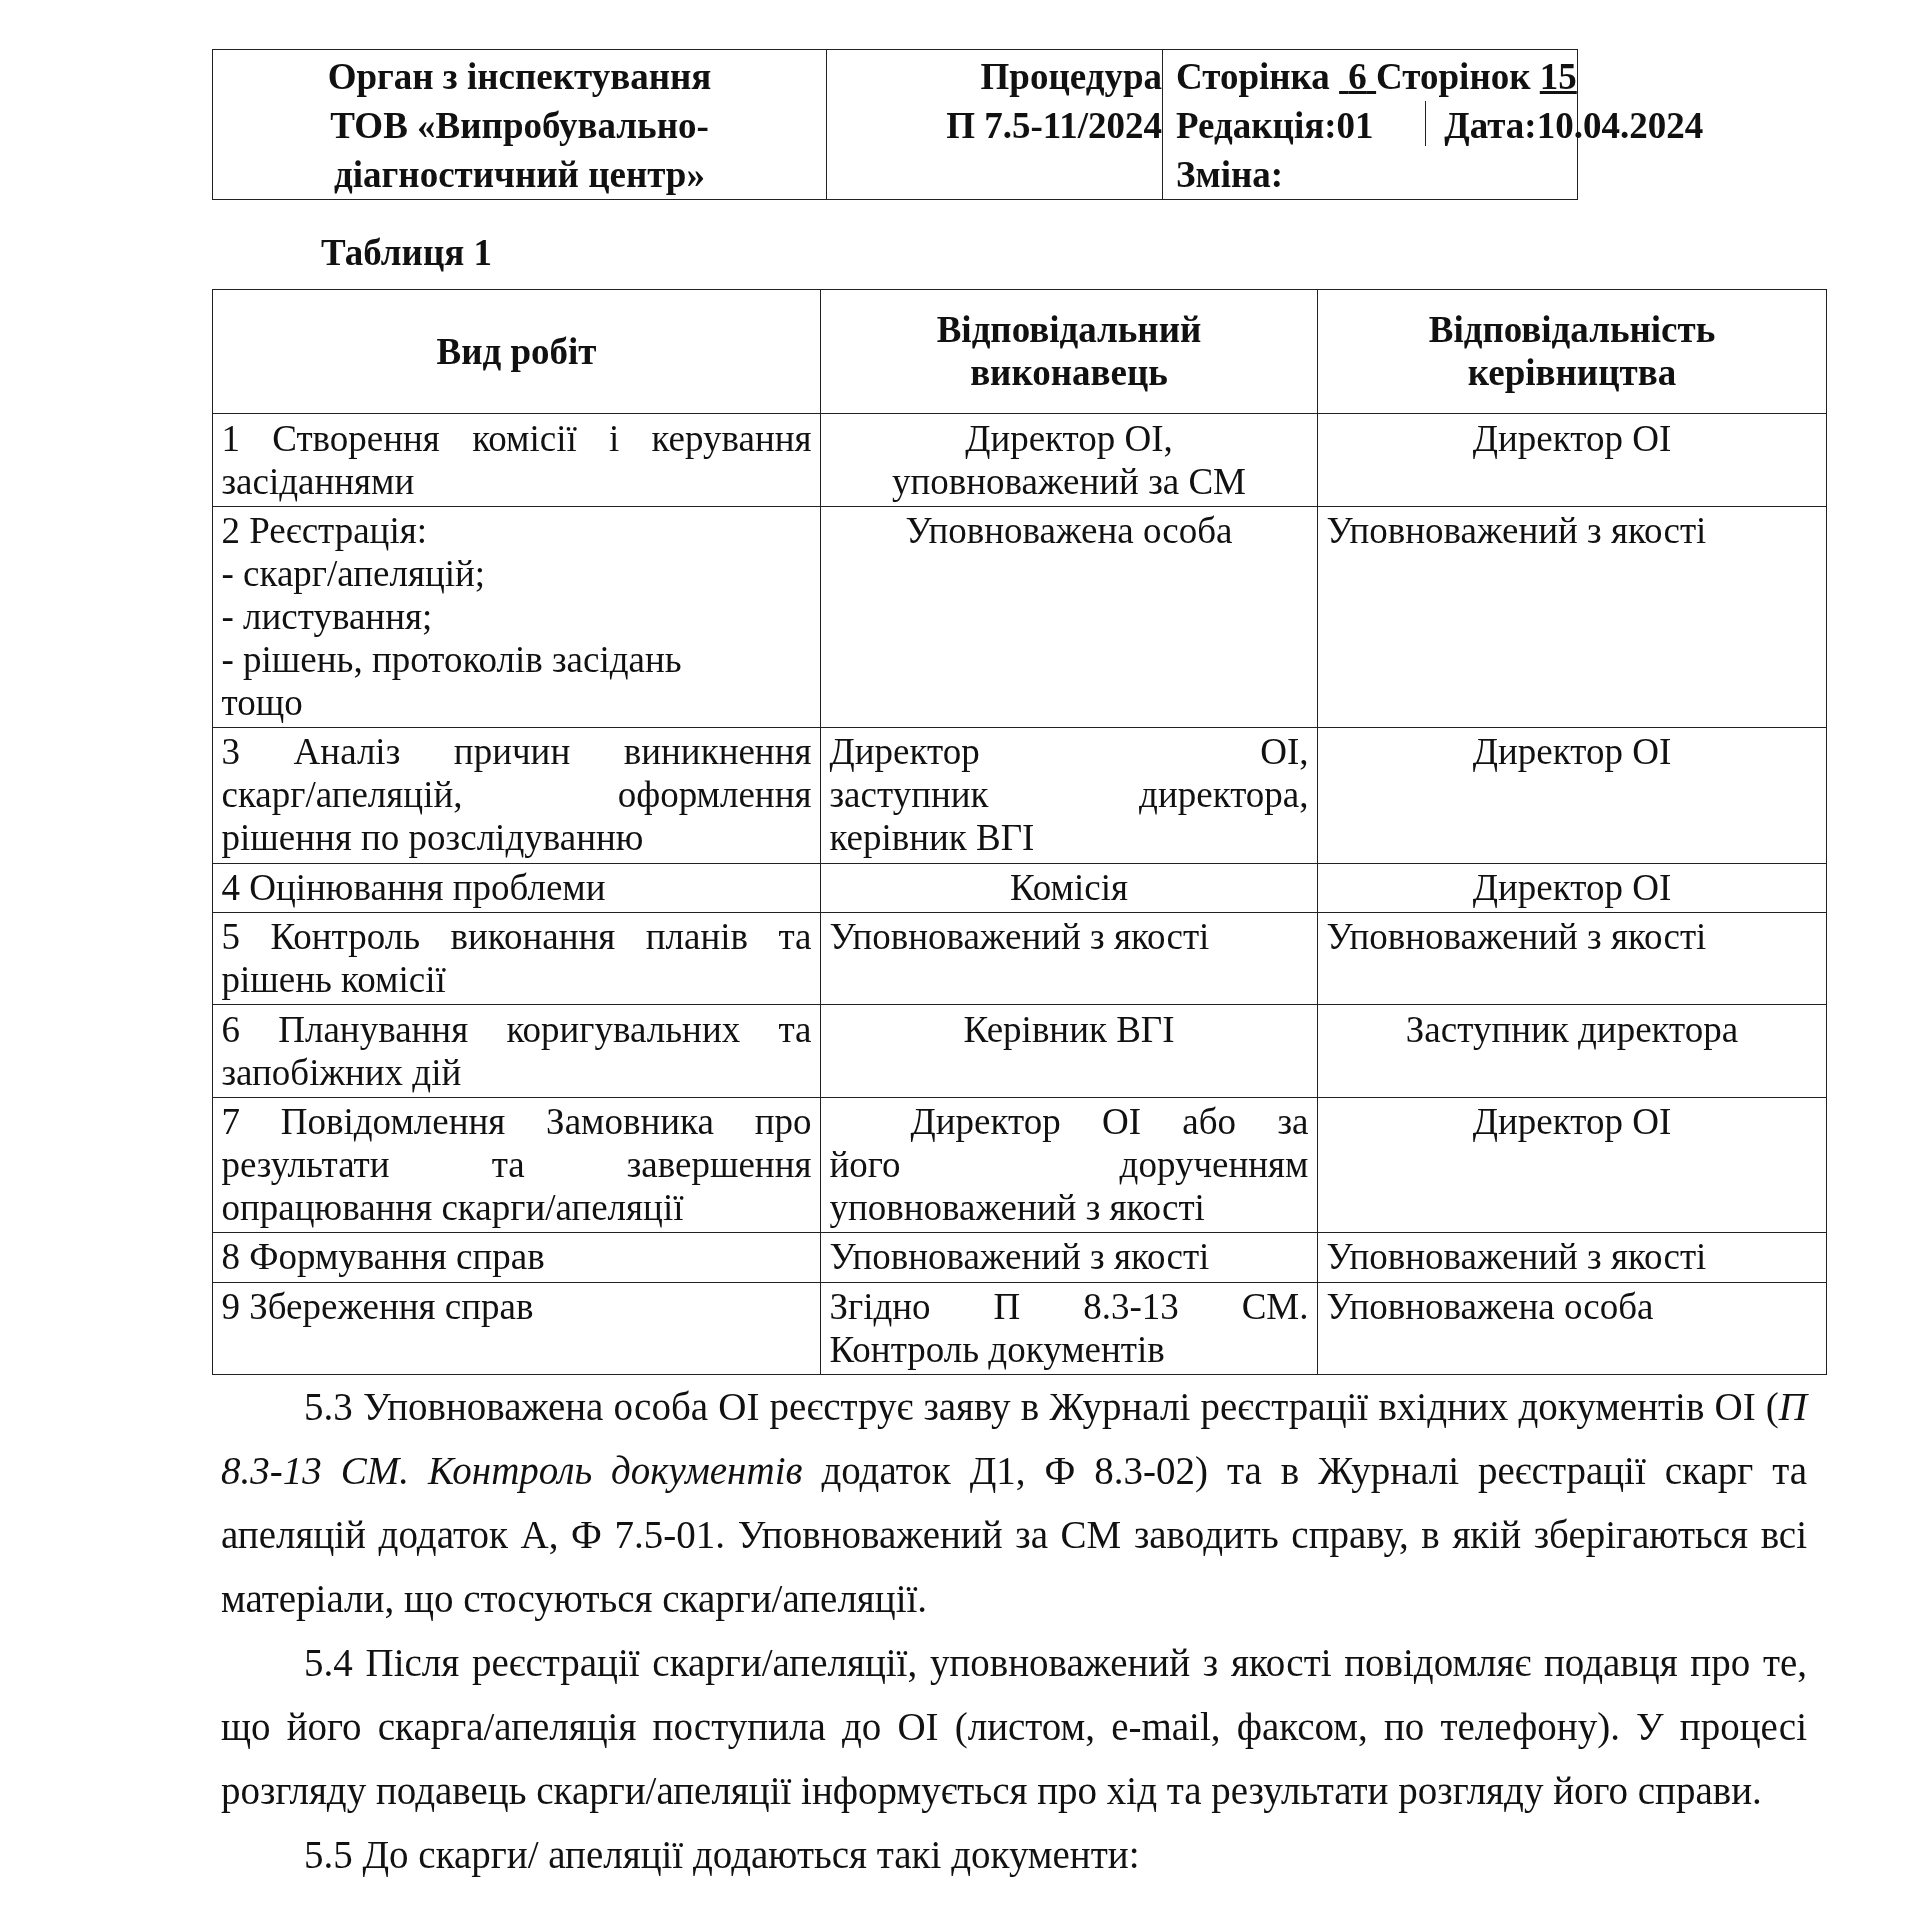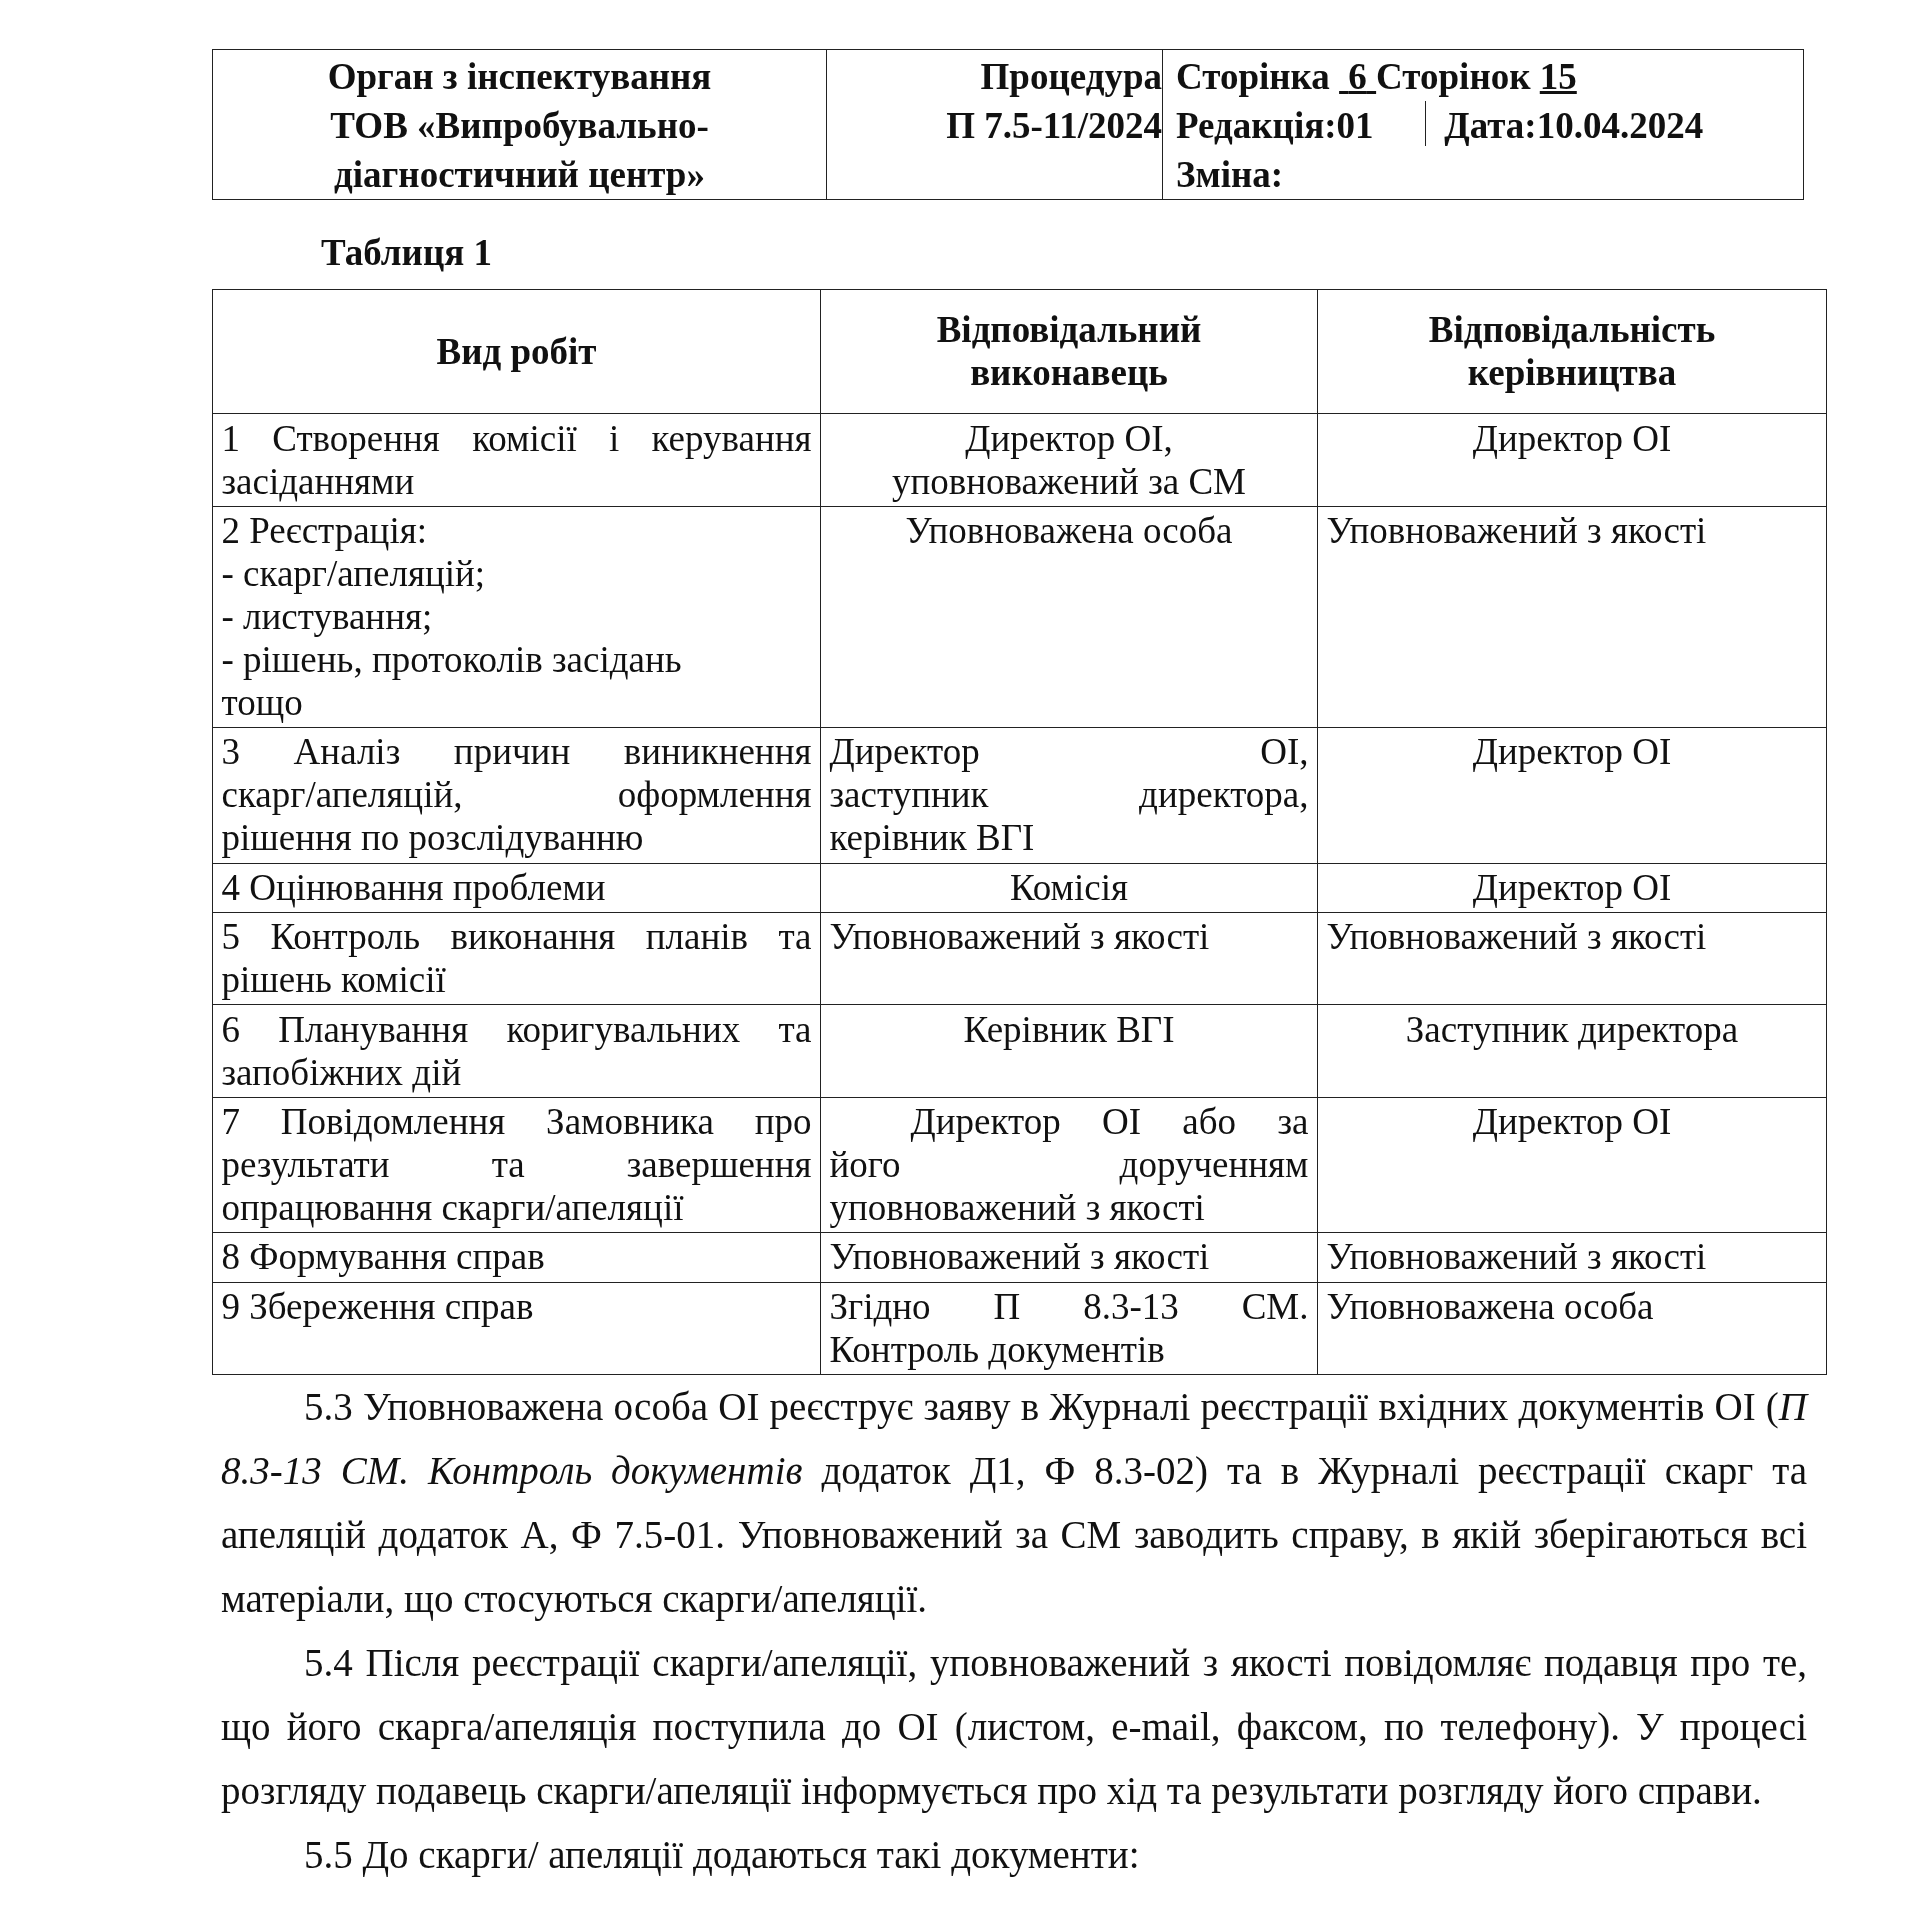--- a/index.html
+++ b/index.html
@@ -1,21 +1,21 @@
 <!DOCTYPE html>
 <html style="font-size:6.2px"><head>
 <meta charset="utf-8">
 <style>
   html, body { margin: 0; padding: 0; background: #ffffff; }
   body { width: 1911px; height: 2703px; position: relative; overflow: hidden;
          font-family: "Liberation Serif", "DejaVu Serif", serif; color: #111; }
   .page { position: absolute; left: 0; top: 0; width: 1911px; height: 2703px; }
 
   
-  .hdr { position: absolute; left: 212px; top: 49px; width: 1592px; height: 148px;
+  .hdr { position: absolute; left: 212px; top: 49px; width: 1366px; height: 148px;
          border-collapse: collapse; table-layout: fixed; font-weight: bold; font-size: 37px; line-height: 49px; }
   .hdr td { border: 1.9px solid #222; vertical-align: top; padding: 0 0 0 0; }
   .hdr .c1 { width: 613px; text-align: center; padding-top: 1.5px; }
   .hdr .c2 { width: 335px; text-align: right; padding-top: 1.5px; }
   .hdr .c3 { padding-left: 13px; padding-top: 1.5px; }
   .hdr .u { text-decoration: underline; }
   .hdr .row { white-space: nowrap; }
   .hdr .sep { display: inline-block; border-left: 1.9px solid #222; height: 45px; vertical-align: top; margin: 0 9.2px 0 42px; }
 
   .caption { position: absolute; left: 321px; top: 231px; font-weight: bold; font-size: 37px; }

